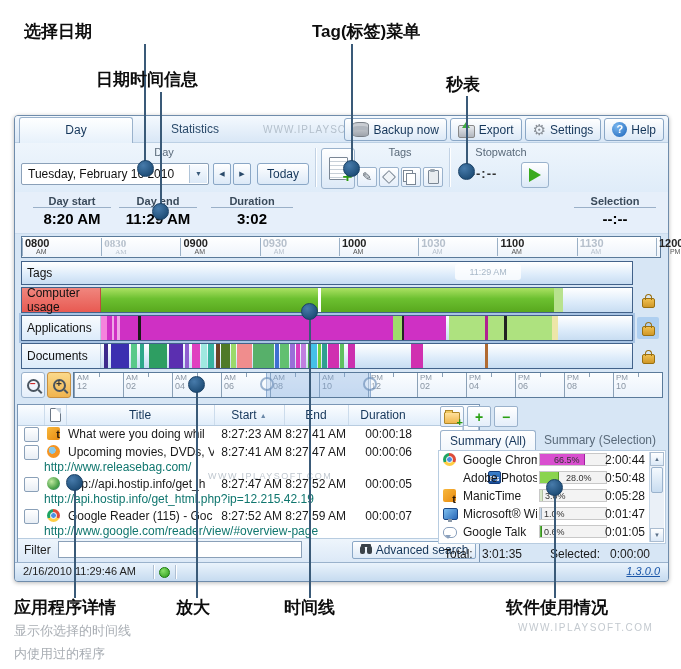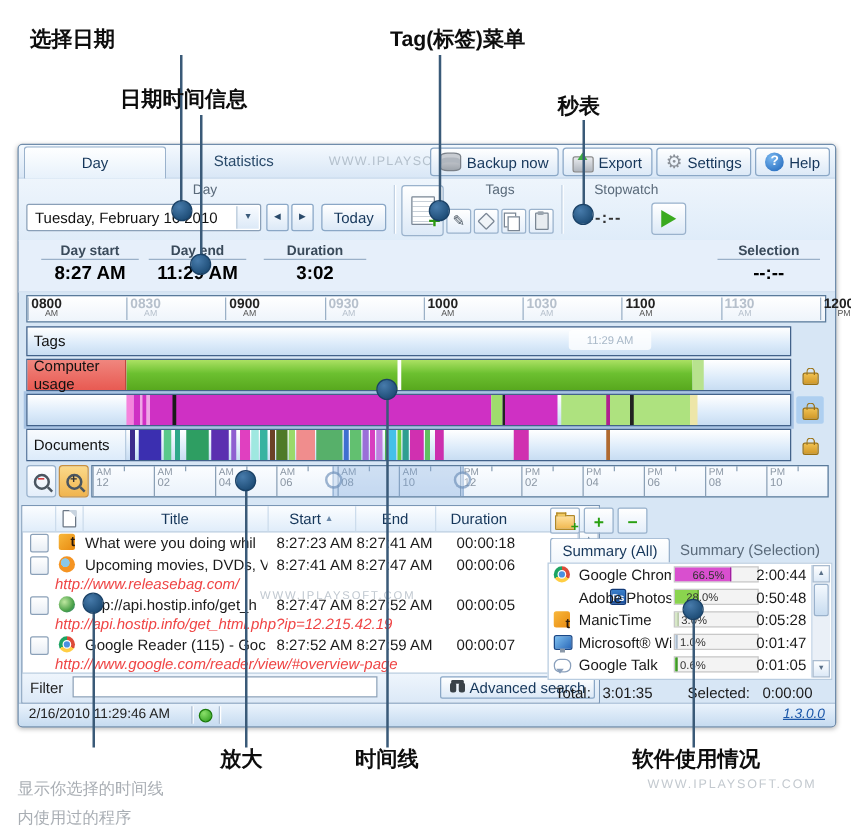--- a/index.html
+++ b/index.html
@@ -94,21 +94,21 @@
         display:flex;align-items:center;justify-content:center;gap:3px;}
   .tbody{position:absolute;left:0;top:20px;right:17px;bottom:23px;overflow:hidden;}
   .trowi{position:relative;height:18px;font-size:12px;color:#1a1a1a;}
   .trowi span{position:absolute;top:0;line-height:18px;}
   .cb{left:6px;top:2px!important;width:13px;height:13px;background:linear-gradient(#ffffff,#e8eef5);border:1px solid #8aa0b8;border-radius:2px;}
   .rico{left:29px;top:2px!important;}
   .ct{left:50px;width:146px;white-space:nowrap;overflow:hidden;}
   .cs{left:196px;width:68px;text-align:right;}
   .ce{left:266px;width:62px;text-align:right;}
   .cd{left:330px;width:64px;text-align:right;}
-  .urli{height:14px;font-size:12px;color:#ef4444;padding-left:26px;line-height:13px;white-space:nowrap;overflow:hidden;font-style:italic;}
+  .urli{height:14px;font-size:12px;color:#0f766e;padding-left:26px;line-height:13px;white-space:nowrap;overflow:hidden;}
   .vscroll{position:absolute;right:0;top:20px;width:16px;bottom:23px;background:#eaf0f7;border-left:1px solid #c8d8e8;}
   .sarr{position:absolute;left:0;right:0;height:14px;background:linear-gradient(#ffffff,#dce9f7);border:1px solid #aabcd0;
         font-size:6px;color:#5a7088;text-align:center;line-height:13px;box-sizing:border-box;}
   .sthumb{position:absolute;left:1px;right:1px;top:15px;height:26px;background:linear-gradient(#f4f9fe,#c8dcf0);border:1px solid #9ab2cc;border-radius:2px;}
   .filterbar{position:absolute;left:0;right:0;bottom:0;height:23px;background:linear-gradient(#eef5fc,#dce9f7);border-top:1px solid #b8cce0;}
   .flabel{position:absolute;left:6px;top:4px;font-size:12px;color:#222;}
   .finput{position:absolute;left:40px;top:2px;width:244px;height:17px;border:1px solid #8aa0b8;background:#fff;box-sizing:border-box;font-size:11px;}
   .advbtn{position:absolute;right:3px;top:2px;width:124px;height:18px;background:linear-gradient(#ffffff,#dce9f7);border:1px solid #8aa7c6;
           border-radius:2px;font-size:12px;color:#15365a;display:flex;align-items:center;justify-content:center;gap:4px;box-sizing:border-box;}
   .wm-tab{position:absolute;left:190px;top:66px;font-size:9px;color:#c0c8d0;letter-spacing:1.5px;}
@@ -191,20 +191,21 @@
 </style>
 </head>
 <body>
 
 <div id="stage">
 
   <div class="ann" style="left:24px;top:20px">选择日期</div>
   <div class="ann" style="left:312px;top:20px">Tag(标签)菜单</div>
   <div class="ann" style="left:96px;top:68px">日期时间信息</div>
   <div class="ann" style="left:446px;top:73px">秒表</div>
+  <div class="ann" style="left:14px;top:596px">应用程序详情</div>
   <div class="ann" style="left:176px;top:596px">放大</div>
   <div class="ann" style="left:284px;top:596px">时间线</div>
   <div class="ann" style="left:506px;top:596px">软件使用情况</div>
   <div class="ann-sub" style="left:14px;top:622px">显示你选择的时间线</div>
   <div class="ann-sub" style="left:14px;top:645px">内使用过的程序</div>
   <div class="ann-wm" style="left:518px;top:622px">WWW.IPLAYSOFT.COM</div>
 
   <div class="aline" style="left:144px;top:44px;height:121px"></div>
   <div class="aline" style="left:160px;top:92px;height:115px"></div>
   <div class="aline" style="left:351px;top:44px;height:121px"></div>
@@ -278,35 +279,35 @@
       <div class="gsep" style="left:434px"></div>
       <div class="glabel" style="left:438px;width:96px">Stopwatch</div>
       <div class="swatch">--:--</div>
       <div class="playbtn">
           <span class="ic-play"></span>
         </div>
     </div>
 
     <div class="daybar">
       <div class="dlabel" style="left:18px;width:78px">Day start</div>
-      <div class="dval" style="left:18px;width:78px">8:27 AM</div>
+      <div class="dval" style="left:18px;width:78px">8:20 AM</div>
       <div class="dlabel" style="left:104px;width:78px">Day end</div>
       <div class="dval" style="left:104px;width:78px">11:29 AM</div>
       <div class="dlabel" style="left:196px;width:82px">Duration</div>
       <div class="dval" style="left:196px;width:82px">3:02</div>
       <div class="dlabel" style="right:12px;width:82px">Selection</div>
       <div class="dval" style="right:12px;width:82px">--:--</div>
     </div>
 
     <div class="truler">
         <div class="tick major" style="left: 0%;">
           <span class="tnum">0800</span>
           <span class="tampm">AM</span>
         </div>
-        <div class="tick" style="left: 12.42%;">
+        <div class="tick" style="left: 12.42%; font-family: Liberation Serif, serif;">
           <span class="tnum">0830</span>
           <span class="tampm">AM</span>
         </div>
         <div class="tick major" style="left: 24.84%;">
           <span class="tnum">0900</span>
           <span class="tampm">AM</span>
         </div>
         <div class="tick" style="left: 37.26%;">
           <span class="tnum">0930</span>
           <span class="tampm">AM</span>
@@ -348,20 +349,21 @@
               <div class="seg" style="left: 85.4%; width: 1.6%; background: rgb(184, 226, 142);"></div>
               <div class="seg" style="left: 40.9%; width: 0.5%; background: rgb(255, 255, 255);"></div>
             </div>
           </div>
           <div class="lockbtn">
             <span class="ic-lock"></span>
           </div>
         </div>
         <div class="trow sel" style="top: 54px; height: 26px;">
           <div class="track">
+            <div class="tlabel">Applications</div>
             <div class="segs">
               <div class="seg" style="left: 0%; width: 1.2%; background: rgb(245, 131, 221);"></div>
               <div class="seg" style="left: 1.2%; width: 53.8%; background: rgb(207, 48, 196);"></div>
               <div class="seg" style="left: 2%; width: 0.5%; background: rgb(239, 166, 230);"></div>
               <div class="seg" style="left: 3.1%; width: 0.5%; background: rgb(239, 166, 230);"></div>
               <div class="seg" style="left: 7%; width: 0.6%; background: rgb(26, 26, 26);"></div>
               <div class="seg" style="left: 55%; width: 1.6%; background: rgb(159, 220, 108);"></div>
               <div class="seg" style="left: 56.6%; width: 0.5%; background: rgb(34, 34, 34);"></div>
               <div class="seg" style="left: 57.1%; width: 7.8%; background: rgb(207, 48, 196);"></div>
               <div class="seg" style="left: 65.6%; width: 19.4%; background: rgb(174, 226, 127);"></div>
@@ -573,21 +575,21 @@
               <span class="sfill" style="width: 44px; background: rgb(217, 79, 207); border-right: 1px solid rgb(160, 32, 160);"></span>
               <span class="spct" style="left: 14px;">66.5%</span>
             </span>
             <span class="stime">2:00:44</span>
           </div>
           <div class="srow">
             <span class="sico ic-photoshop">Ps</span>
             <span class="sname">Adobe Photoshop</span>
             <span class="sbar">
               <span class="sfill" style="width: 18px; background: rgb(138, 212, 78); border-right: 1px solid rgb(90, 154, 42);"></span>
-              <span class="spct" style="left: 9px;">28.0%</span>
+              <span class="spct" style="left: 26px;">28.0%</span>
             </span>
             <span class="stime">0:50:48</span>
           </div>
           <div class="srow">
             <span class="sico ic-manictime"></span>
             <span class="sname">ManicTime</span>
             <span class="sbar">
               <span class="sfill" style="width: 2px; background: rgb(216, 232, 200); border-right: 1px solid rgb(176, 192, 160);"></span>
               <span class="spct" style="left: 5px;">3.0%</span>
             </span>

